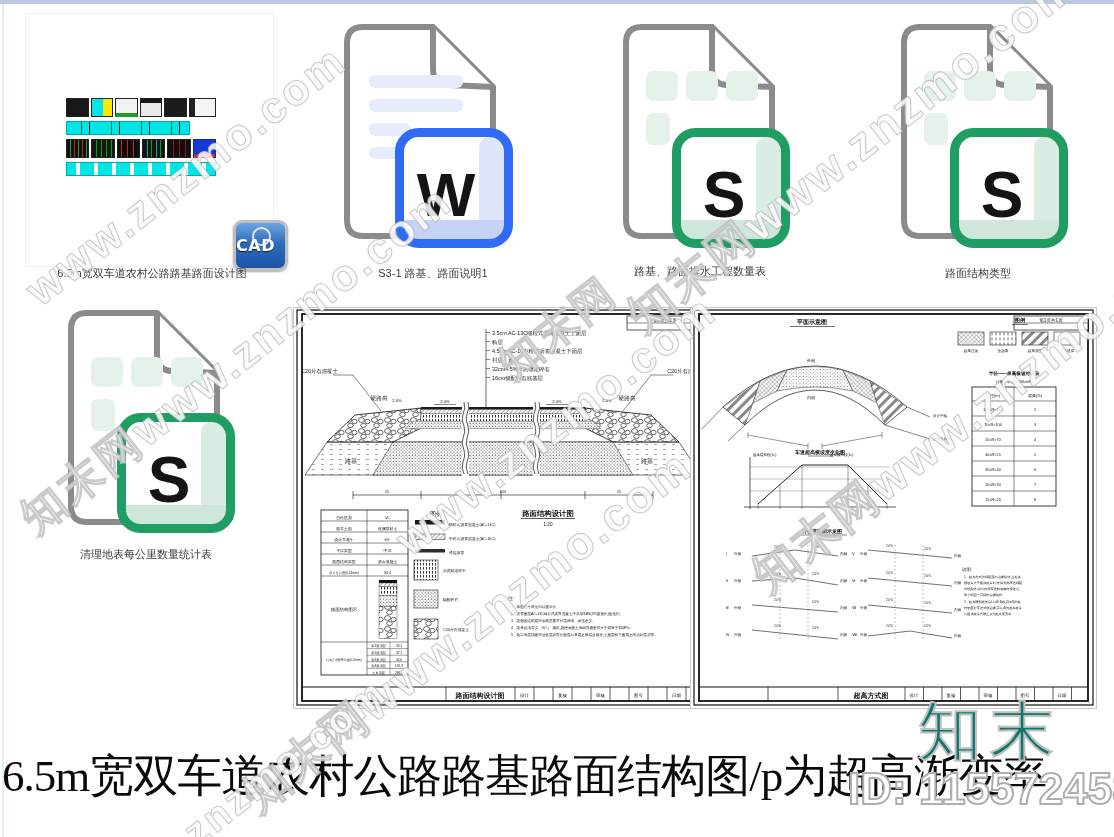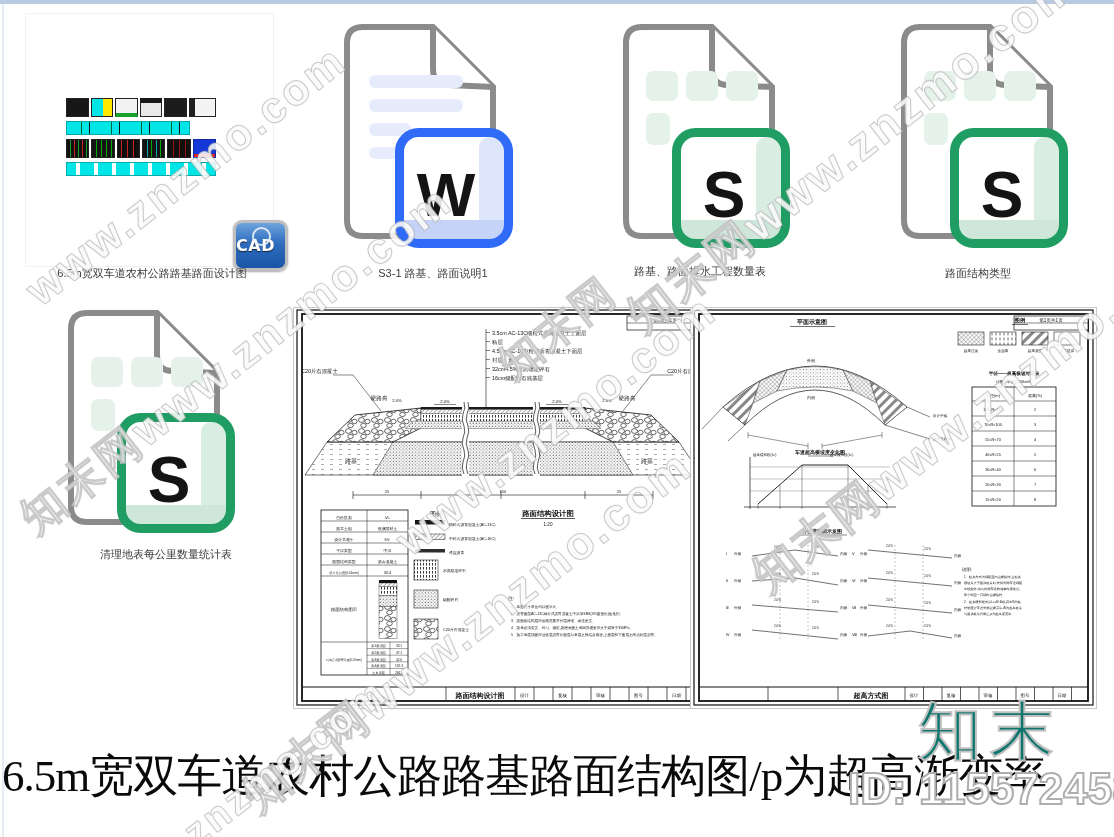--- a/index.html
+++ b/index.html
@@ -155,21 +155,21 @@
         <rect x="36" y="92" width="24" height="32" rx="7" fill="#e4f2ea"></rect>
       </g>
     </svg>
     <svg class="badge" style="left:117px;top:413px;" width="118" height="120" viewBox="0 0 118 120">
       <rect x="9" y="9" width="100" height="102" rx="14" fill="#ffffff"></rect>
       <rect x="84" y="9" width="25" height="102" rx="10" fill="#d9ede3"></rect>
       <path d="M9 92 h100 v8 q0 11 -11 11 H20 q-11 0 -11 -11 Z" fill="#cfe7da"></path>
       <text x="52" y="89" text-anchor="middle" font-size="64" font-weight="bold" fill="#1f9d63">S</text>
       <rect x="4.5" y="4.5" width="109" height="111" rx="19" fill="none" stroke="#1f9d63" stroke-width="9"></rect>
     </svg>
-    <div class="filelabel" style="left:46px;top:547px;width:240px;">清理地表每公里数量统计表</div>
+    <div class="filelabel" style="left:26px;top:547px;width:240px;">清理地表每公里数量统计表</div>
   </div>
 
   <div class="drawing" style="left:257px;top:307px;width:419px;height:402px;padding-left:36px;">
   <svg width="419" height="402" viewBox="0 0 419 402">
     <defs>
       <pattern id="d1hatch" width="3" height="3" patternTransform="rotate(45)" patternUnits="userSpaceOnUse">
         <rect width="3" height="3" fill="#fff"></rect>
             <line x1="0" y1="0" x2="0" y2="3" stroke="#333" stroke-width="0.8"></line>
       </pattern>
       <pattern id="d1vdash" width="3" height="4" patternUnits="userSpaceOnUse">

